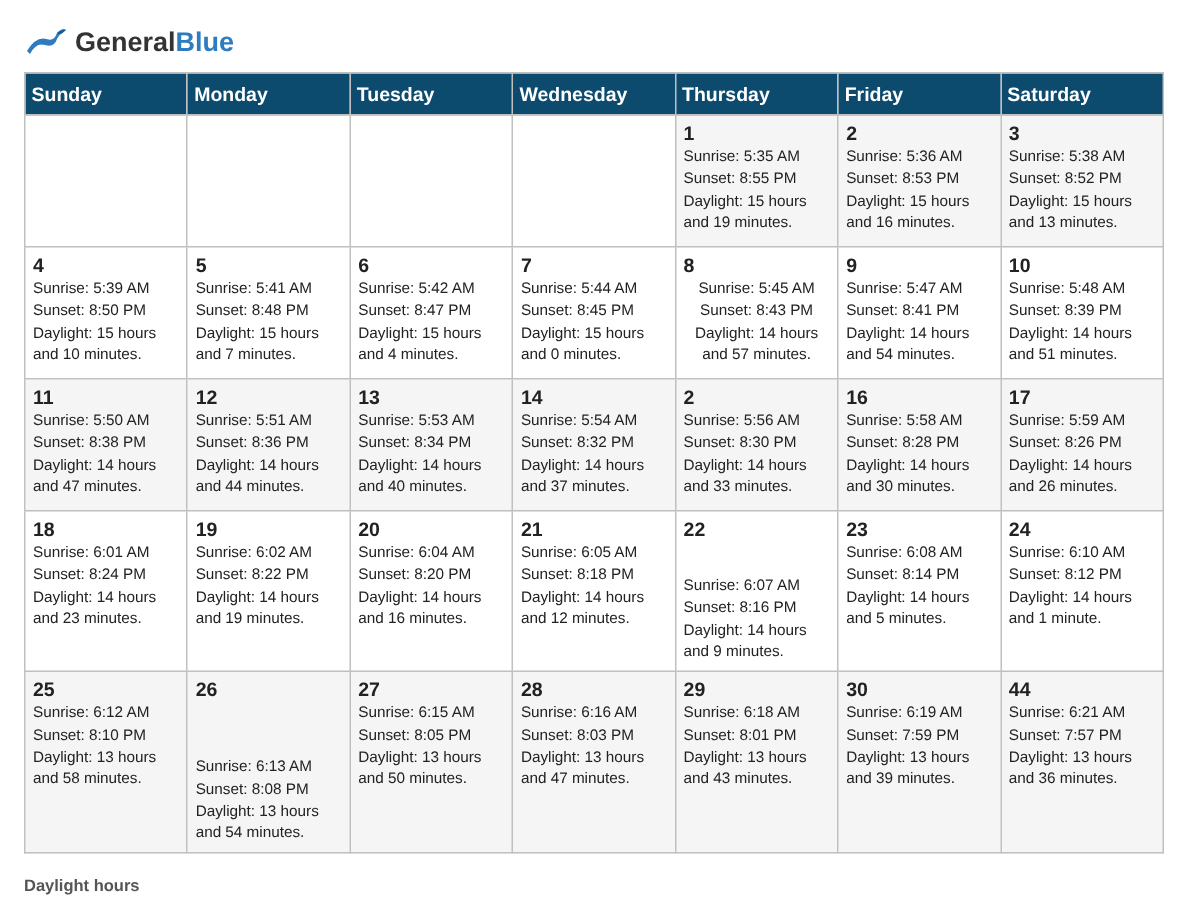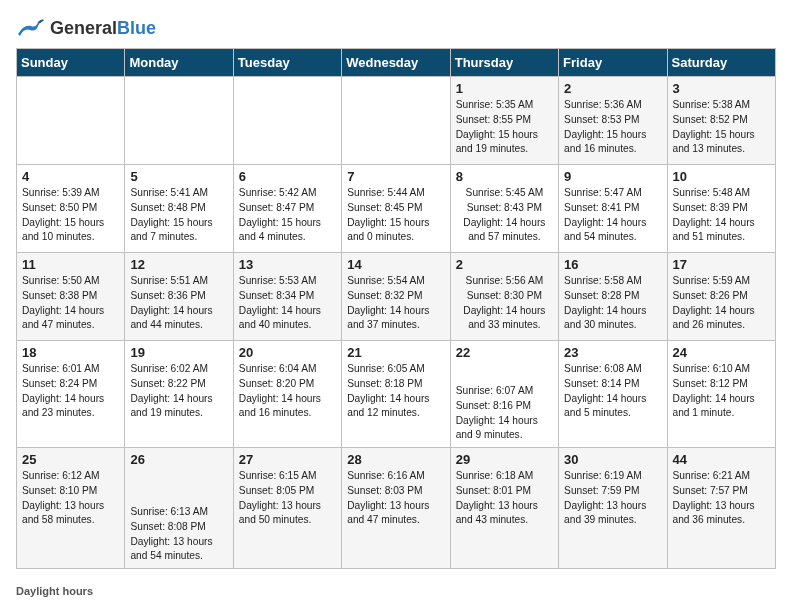--- a/index.html
+++ b/index.html
@@ -234,21 +234,21 @@
         </td>
         <td>
           <span class="day-number">14</span>
           <div class="day-info" style="white-space: pre-line;">Sunrise: 5:54 AM
 Sunset: 8:32 PM
 Daylight: 14 hours
 and 37 minutes.</div>
         </td>
         <td>
           <span class="day-number">2</span>
-          <div class="day-info" style="white-space: pre-line; text-align: center;">Sunrise: 5:56 AM
+          <div class="day-info" style="white-space: pre-line;">Sunrise: 5:56 AM
 Sunset: 8:30 PM
 Daylight: 14 hours
 and 33 minutes.</div>
         </td>
         <td>
           <span class="day-number">16</span>
           <div class="day-info" style="white-space: pre-line;">Sunrise: 5:58 AM
 Sunset: 8:28 PM
 Daylight: 14 hours
 and 30 minutes.</div>

